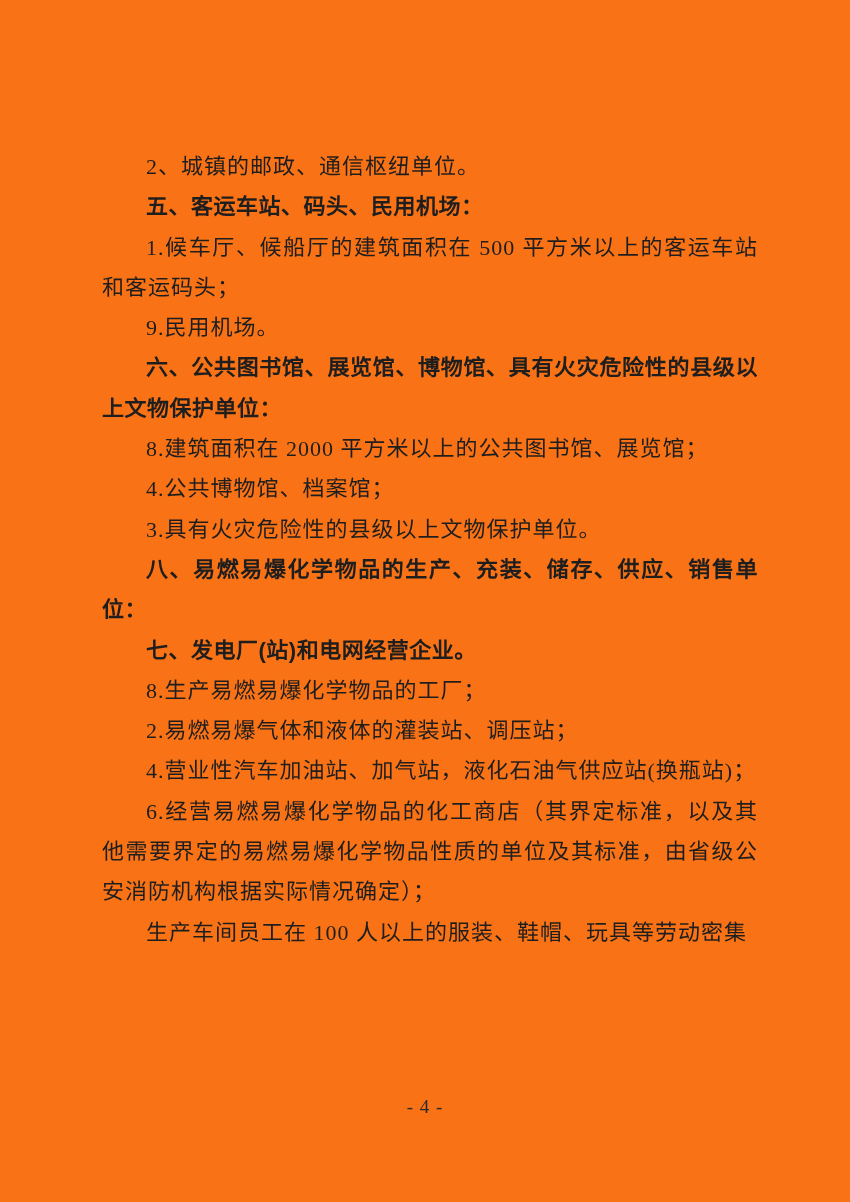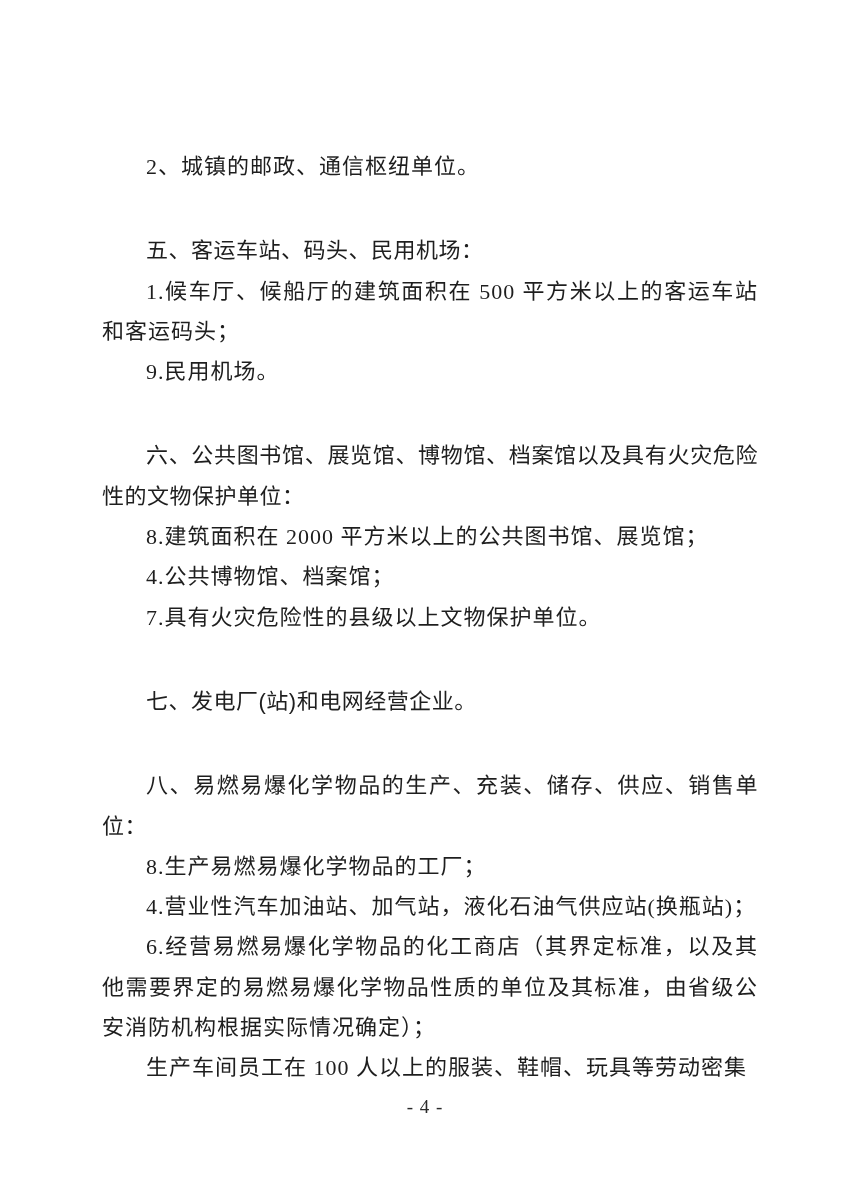--- a/index.html
+++ b/index.html
@@ -5,21 +5,21 @@
   html, body {
     margin: 0;
     padding: 0;
     background: #e8e8e8;
   }
   .page {
     position: relative;
     width: 850px;
     height: 1202px;
     margin: 0 auto;
-    background: #ffffff;
+    background: #f97316;
     overflow: hidden;
     color: #1e1e1e;
   }
   .text-block {
     position: absolute;
     left: 102px;
     top: 147px;
     width: 656px;
   }
   p.para {
@@ -30,23 +30,22 @@
     line-height: 40.3px;
     letter-spacing: 1px;
     text-align: justify;
     text-justify: inter-ideograph;
     text-indent: 2em;
     word-break: normal;
     overflow-wrap: break-word;
   }
   p.para.heading {
     font-family: "Liberation Sans", "DejaVu Sans", sans-serif;
-    font-weight: 400;
+    font-weight: 700;
     letter-spacing: 0.5px;
-    margin-top: 44px;
   }
   .page-footer {
     position: absolute;
     left: 0;
     right: 0;
     top: 1096px;
     text-align: center;
     font-family: "Liberation Serif", "DejaVu Serif", serif;
     font-size: 19px;
     letter-spacing: 1px;
@@ -56,27 +55,28 @@
 </head>
 <body>
 
 <div class="page">
 
   <div class="text-block">
     <p class="para">2、城镇的邮政、通信枢纽单位。</p>
     <p class="para heading">五、客运车站、码头、民用机场：</p>
     <p class="para">1.候车厅、候船厅的建筑面积在 500 平方米以上的客运车站和客运码头；</p>
     <p class="para">9.民用机场。</p>
-    <p class="para heading">六、公共图书馆、展览馆、博物馆、档案馆以及具有火灾危险性的文物保护单位：</p>
+    <p class="para heading">六、公共图书馆、展览馆、博物馆、具有火灾危险性的县级以上文物保护单位：</p>
     <p class="para">8.建筑面积在 2000 平方米以上的公共图书馆、展览馆；</p>
     <p class="para">4.公共博物馆、档案馆；</p>
-    <p class="para">7.具有火灾危险性的县级以上文物保护单位。</p>
+    <p class="para">3.具有火灾危险性的县级以上文物保护单位。</p>
+    <p class="para heading">八、易燃易爆化学物品的生产、充装、储存、供应、销售单位：</p>
     <p class="para heading">七、发电厂(站)和电网经营企业。</p>
-    <p class="para heading">八、易燃易爆化学物品的生产、充装、储存、供应、销售单位：</p>
     <p class="para">8.生产易燃易爆化学物品的工厂；</p>
+    <p class="para">2.易燃易爆气体和液体的灌装站、调压站；</p>
     <p class="para">4.营业性汽车加油站、加气站，液化石油气供应站(换瓶站)；</p>
     <p class="para">6.经营易燃易爆化学物品的化工商店（其界定标准，以及其他需要界定的易燃易爆化学物品性质的单位及其标准，由省级公安消防机构根据实际情况确定）；</p>
     <p class="para">生产车间员工在 100 人以上的服装、鞋帽、玩具等劳动密集</p>
   </div>
 
   <div class="page-footer">- 4 -</div>
 
 </div>
 
 </body></html>

